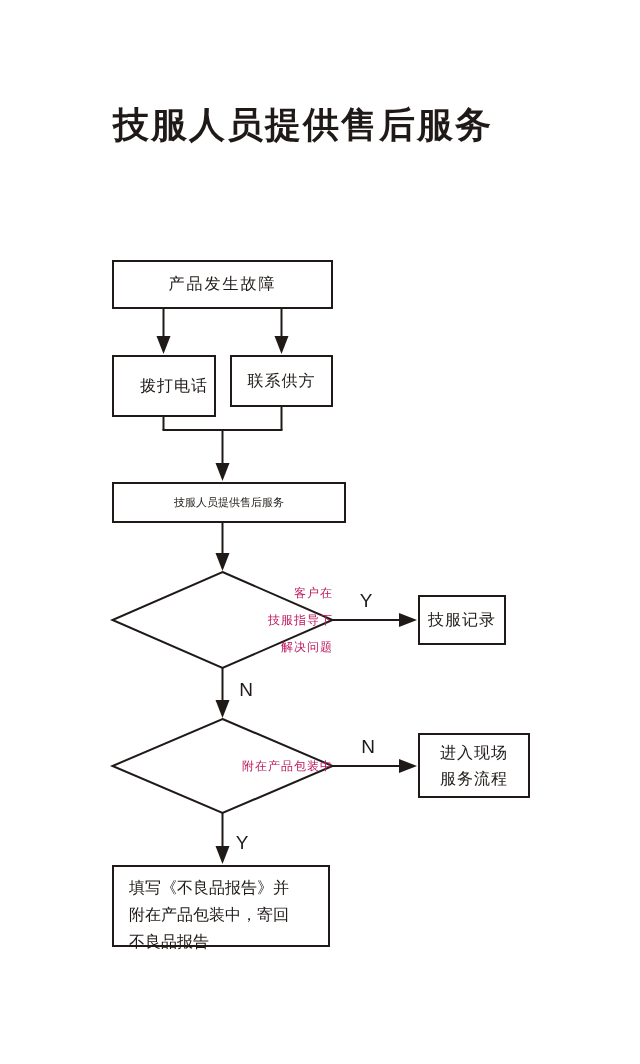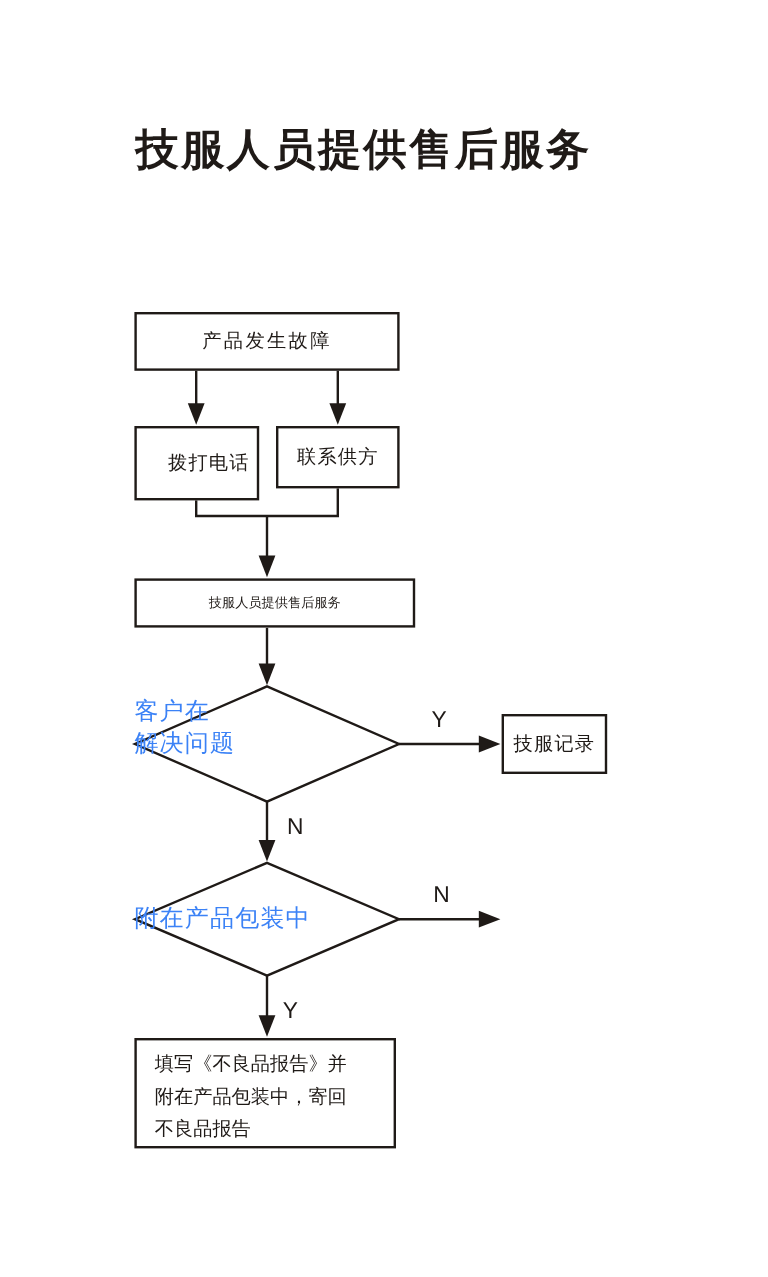--- a/index.html
+++ b/index.html
@@ -44,31 +44,31 @@
     color: #1f1a17;
     text-align: center;
   }
   .box-fault   { left: 112px; top: 229px; width: 221px; height: 49px; letter-spacing: 2px; margin-top: 31px; }
   .box-call    { left: 112px; top: 355px; width: 104px; height: 62px; padding-left: 20px; }
   .box-contact { left: 230px; top: 355px; width: 103px; height: 52px; }
   .box-service { left: 112px; top: 482px; width: 234px; height: 41px; letter-spacing: 0; font-size: 11px; }
   .box-record  { left: 418px; top: 595px; width: 88px; height: 50px; }
   .box-onsite  { left: 418px; top: 733px; width: 112px; height: 65px; flex-direction: column; line-height: 26px; }
   .box-report  {
-    left: 112px; top: 865px; width: 218px; height: 92px;
+    left: 112px; top: 865px; width: 218px; height: 82px;
     display: block; text-align: left;
     padding: 7px 0 0 15px; line-height: 27px; letter-spacing: 0;
   }
   .diamond-label {
     position: absolute;
-    text-align: left;
-    font-size: 20px;
+    text-align: right;
+    font-size: 12px;
     line-height: 27px;
     letter-spacing: 1px;
-    color: #3b82f6;
+    color: #be185d;
   }
   .diamond-label.d1 { left: 112px; top: 580px; width: 221px; }
   .diamond-label.d2 { left: 112px; top: 753px; width: 221px; }
   .edge-label {
     position: absolute;
     font-size: 19px;
     color: #1f1a17;
     transform: translate(-50%, -50%);
   }
   .el-guided-yes { left: 366px; top: 601px; }
@@ -126,31 +126,36 @@
   <div class="box box-contact">
     <span>联系供方</span>
   </div>
 
   <div class="box box-service">
     <span>技服人员提供售后服务</span>
   </div>
 
   <div class="diamond-label d1">
     <div>客户在</div>
+    <div>技服指导下</div>
     <div>解决问题</div>
   </div>
 
   <div class="box box-record">
     <span>技服记录</span>
   </div>
 
   <div class="diamond-label d2">
     <div>附在产品包装中</div>
   </div>
 
+  <div class="box box-onsite">
+    <div>进入现场</div>
+    <div>服务流程</div>
+  </div>
 
   <div class="box box-report">
     <div>填写《不良品报告》并</div>
     <div>附在产品包装中，寄回</div>
     <div>不良品报告</div>
   </div>
 
   <div class="edge-label el-guided-yes">Y</div>
   <div class="edge-label el-guided-no">N</div>
   <div class="edge-label el-return-no">N</div>

